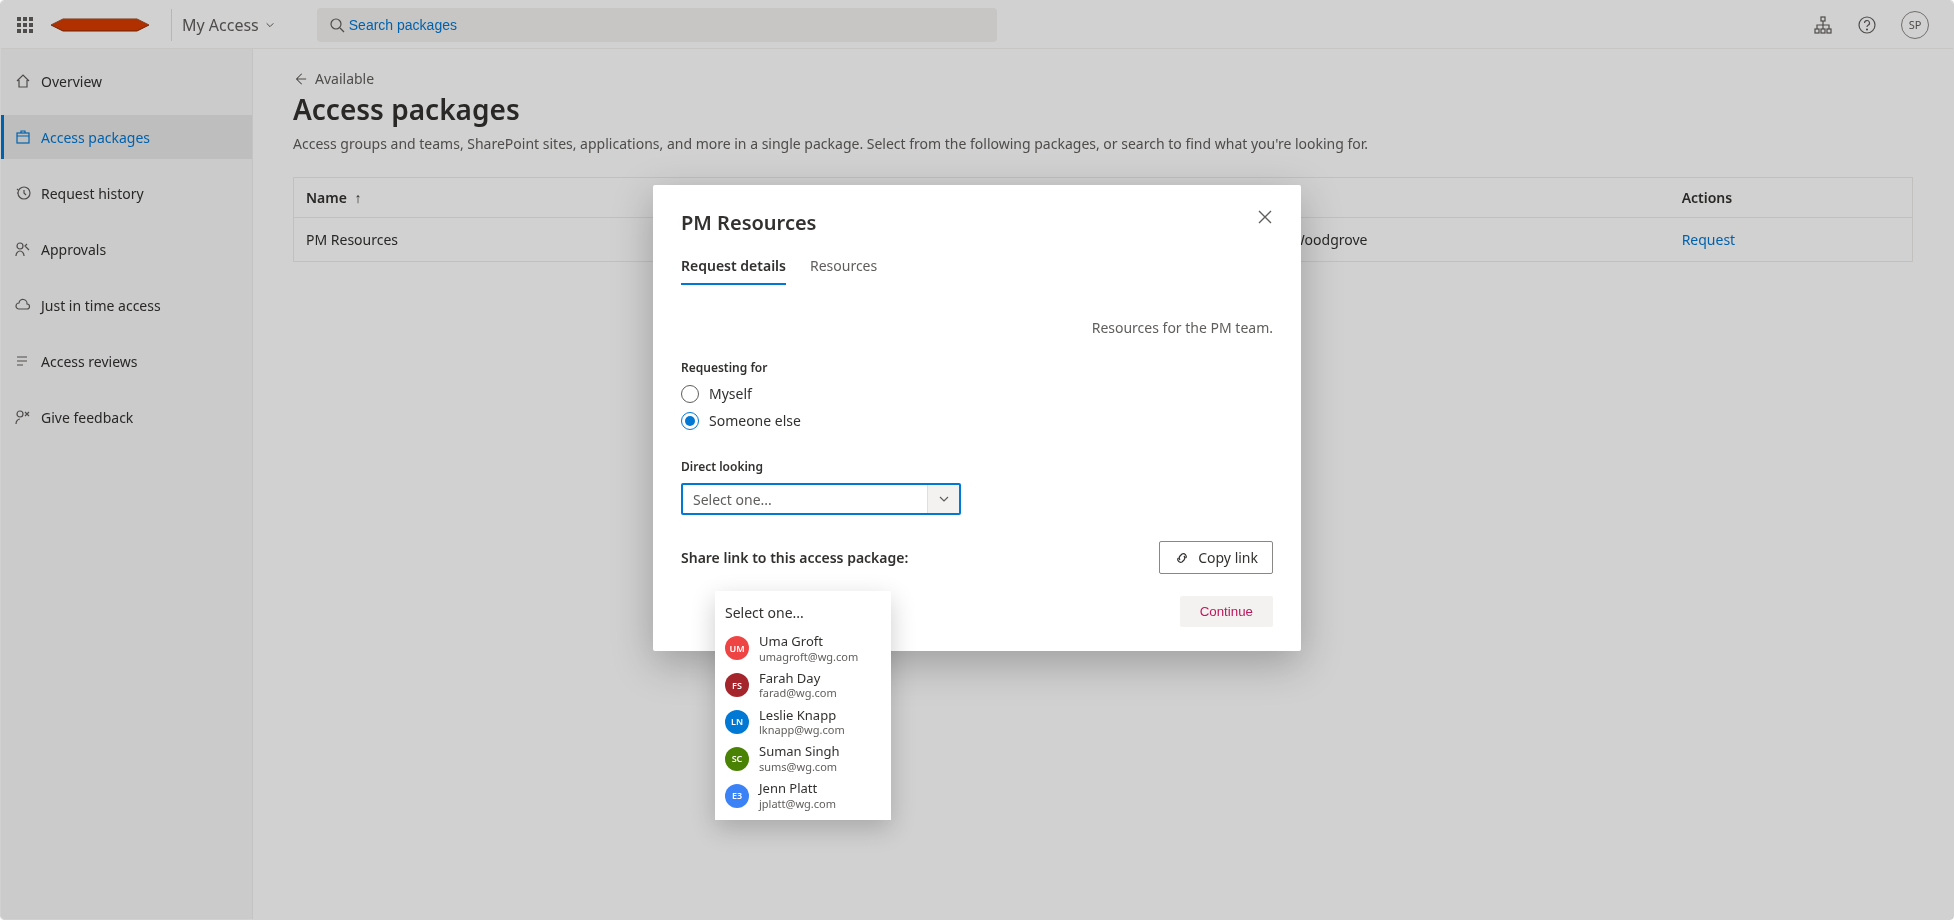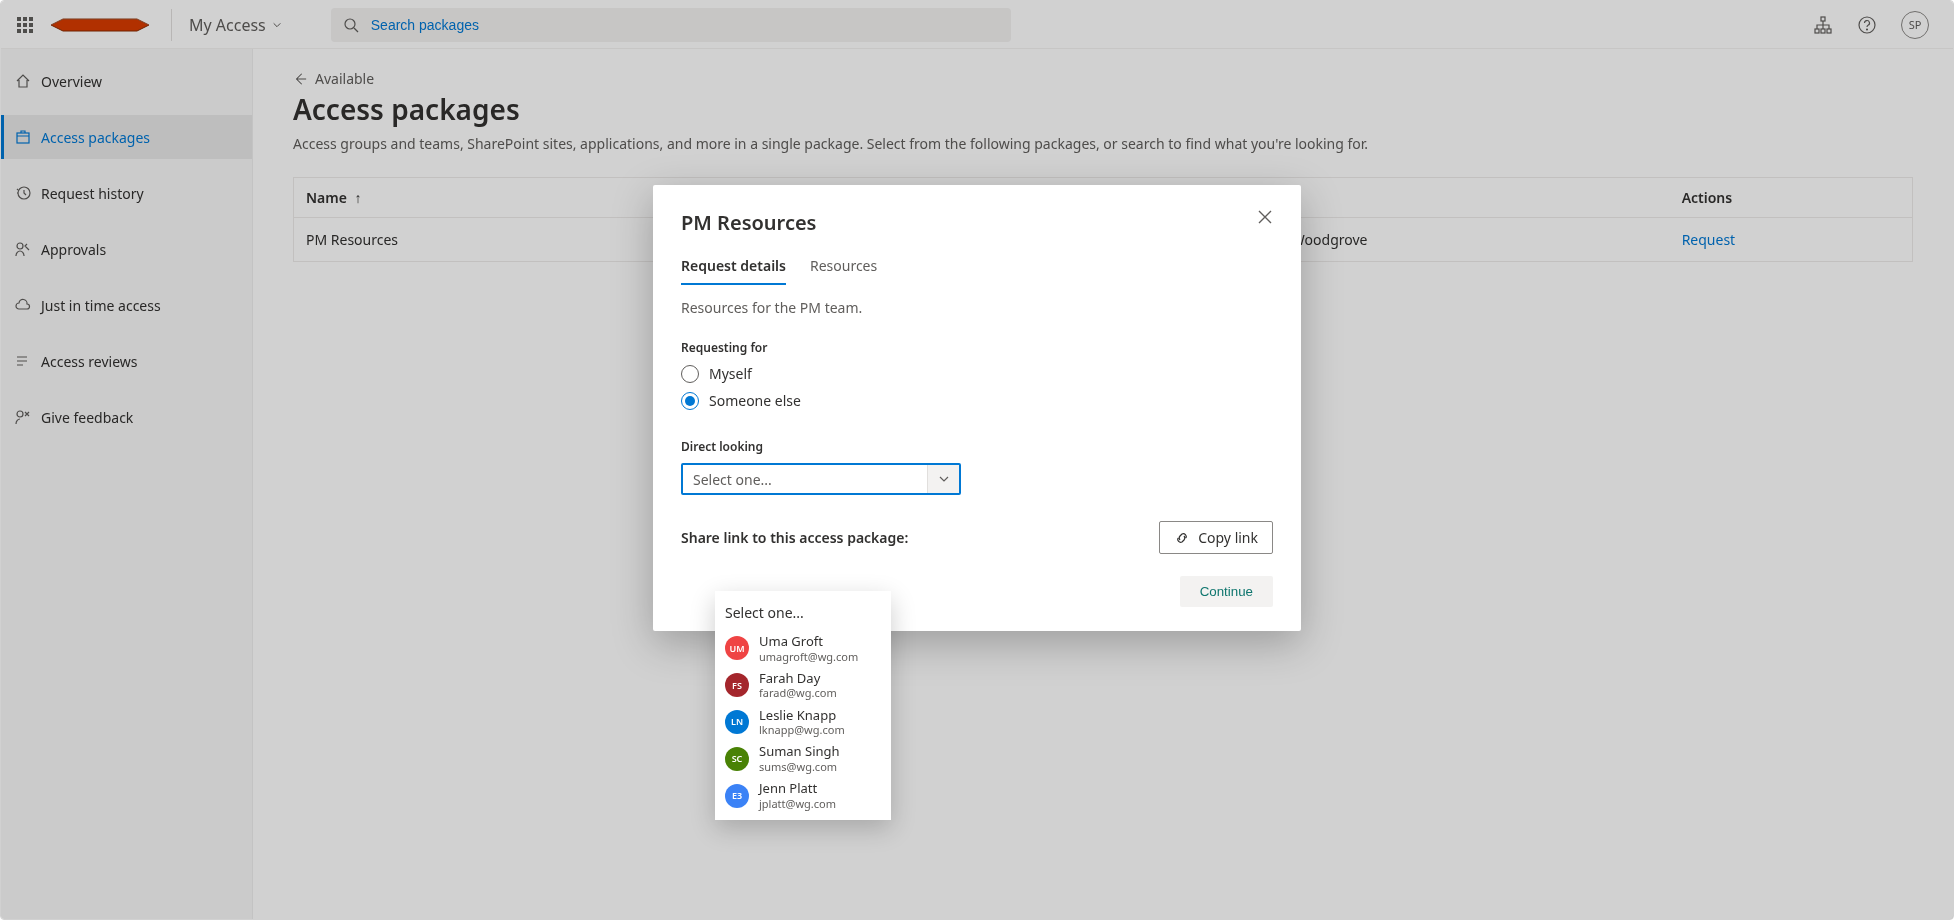--- a/index.html
+++ b/index.html
@@ -54,39 +54,39 @@
     align-items: center;
     justify-content: center;
   }
   .brand-ribbon svg { width: 110px; height: 22px; display:block;}
   .app-switcher {
     display: flex;
     align-items: center;
     gap: 6px;
     font-size: 16px;
     color: #605e5c;
-    padding: 6px 17px;
+    padding: 6px 10px;
     cursor: pointer;
     border-left: 1px solid #e1dfdd;
     margin-left: 4px;
     height: 32px;
   }
   .chevron-down {
     width: 10px; height: 10px;
   }
   .search-wrap {
     flex: 0 0 680px;
     margin-left: 20px;
     height: 34px;
     background: #f3f2f1;
     border-radius: 4px;
     display: flex;
     align-items: center;
     padding: 0 12px;
-    gap: 10px;
+    gap: 2px;
   }
   .search-wrap input {
     flex: 1;
     border: none;
     background: transparent;
     font-size: 14px;
     outline: none;
     color: #0078d4;
   }
   .search-wrap input::placeholder { color: #0078d4; }
@@ -221,22 +221,23 @@
     padding-bottom: 8px;
     cursor: pointer;
     color: #605e5c;
   }
   .tab.active {
     color: #323130;
     font-weight: 600;
     border-bottom: 2px solid #0078d4;
   }
   .modal-desc {
-    margin-top: 12px;
+    margin-top: 32px;
     color: #605e5c;
+    text-align: right;
   }
   .section-label {
     margin-top: 22px;
     margin-bottom: 8px;
     font-weight: 600;
     color: #323130;
     font-size: 12px;
   }
   .radio-row {
     display: flex;
@@ -330,21 +331,21 @@
     background: #fff;
   }
   .modal-footer {
     margin-top: 22px;
     display: flex;
     justify-content: flex-end;
   }
   .continue-btn {
     padding: 8px 20px;
     background: #f3f2f1;
-    color: #0f766e;
+    color: #be185d;
     border-radius: 2px;
     border: none;
     cursor: default;
   }
 </style>
 </head>
 <body>
 
 <div class="shell">
 

